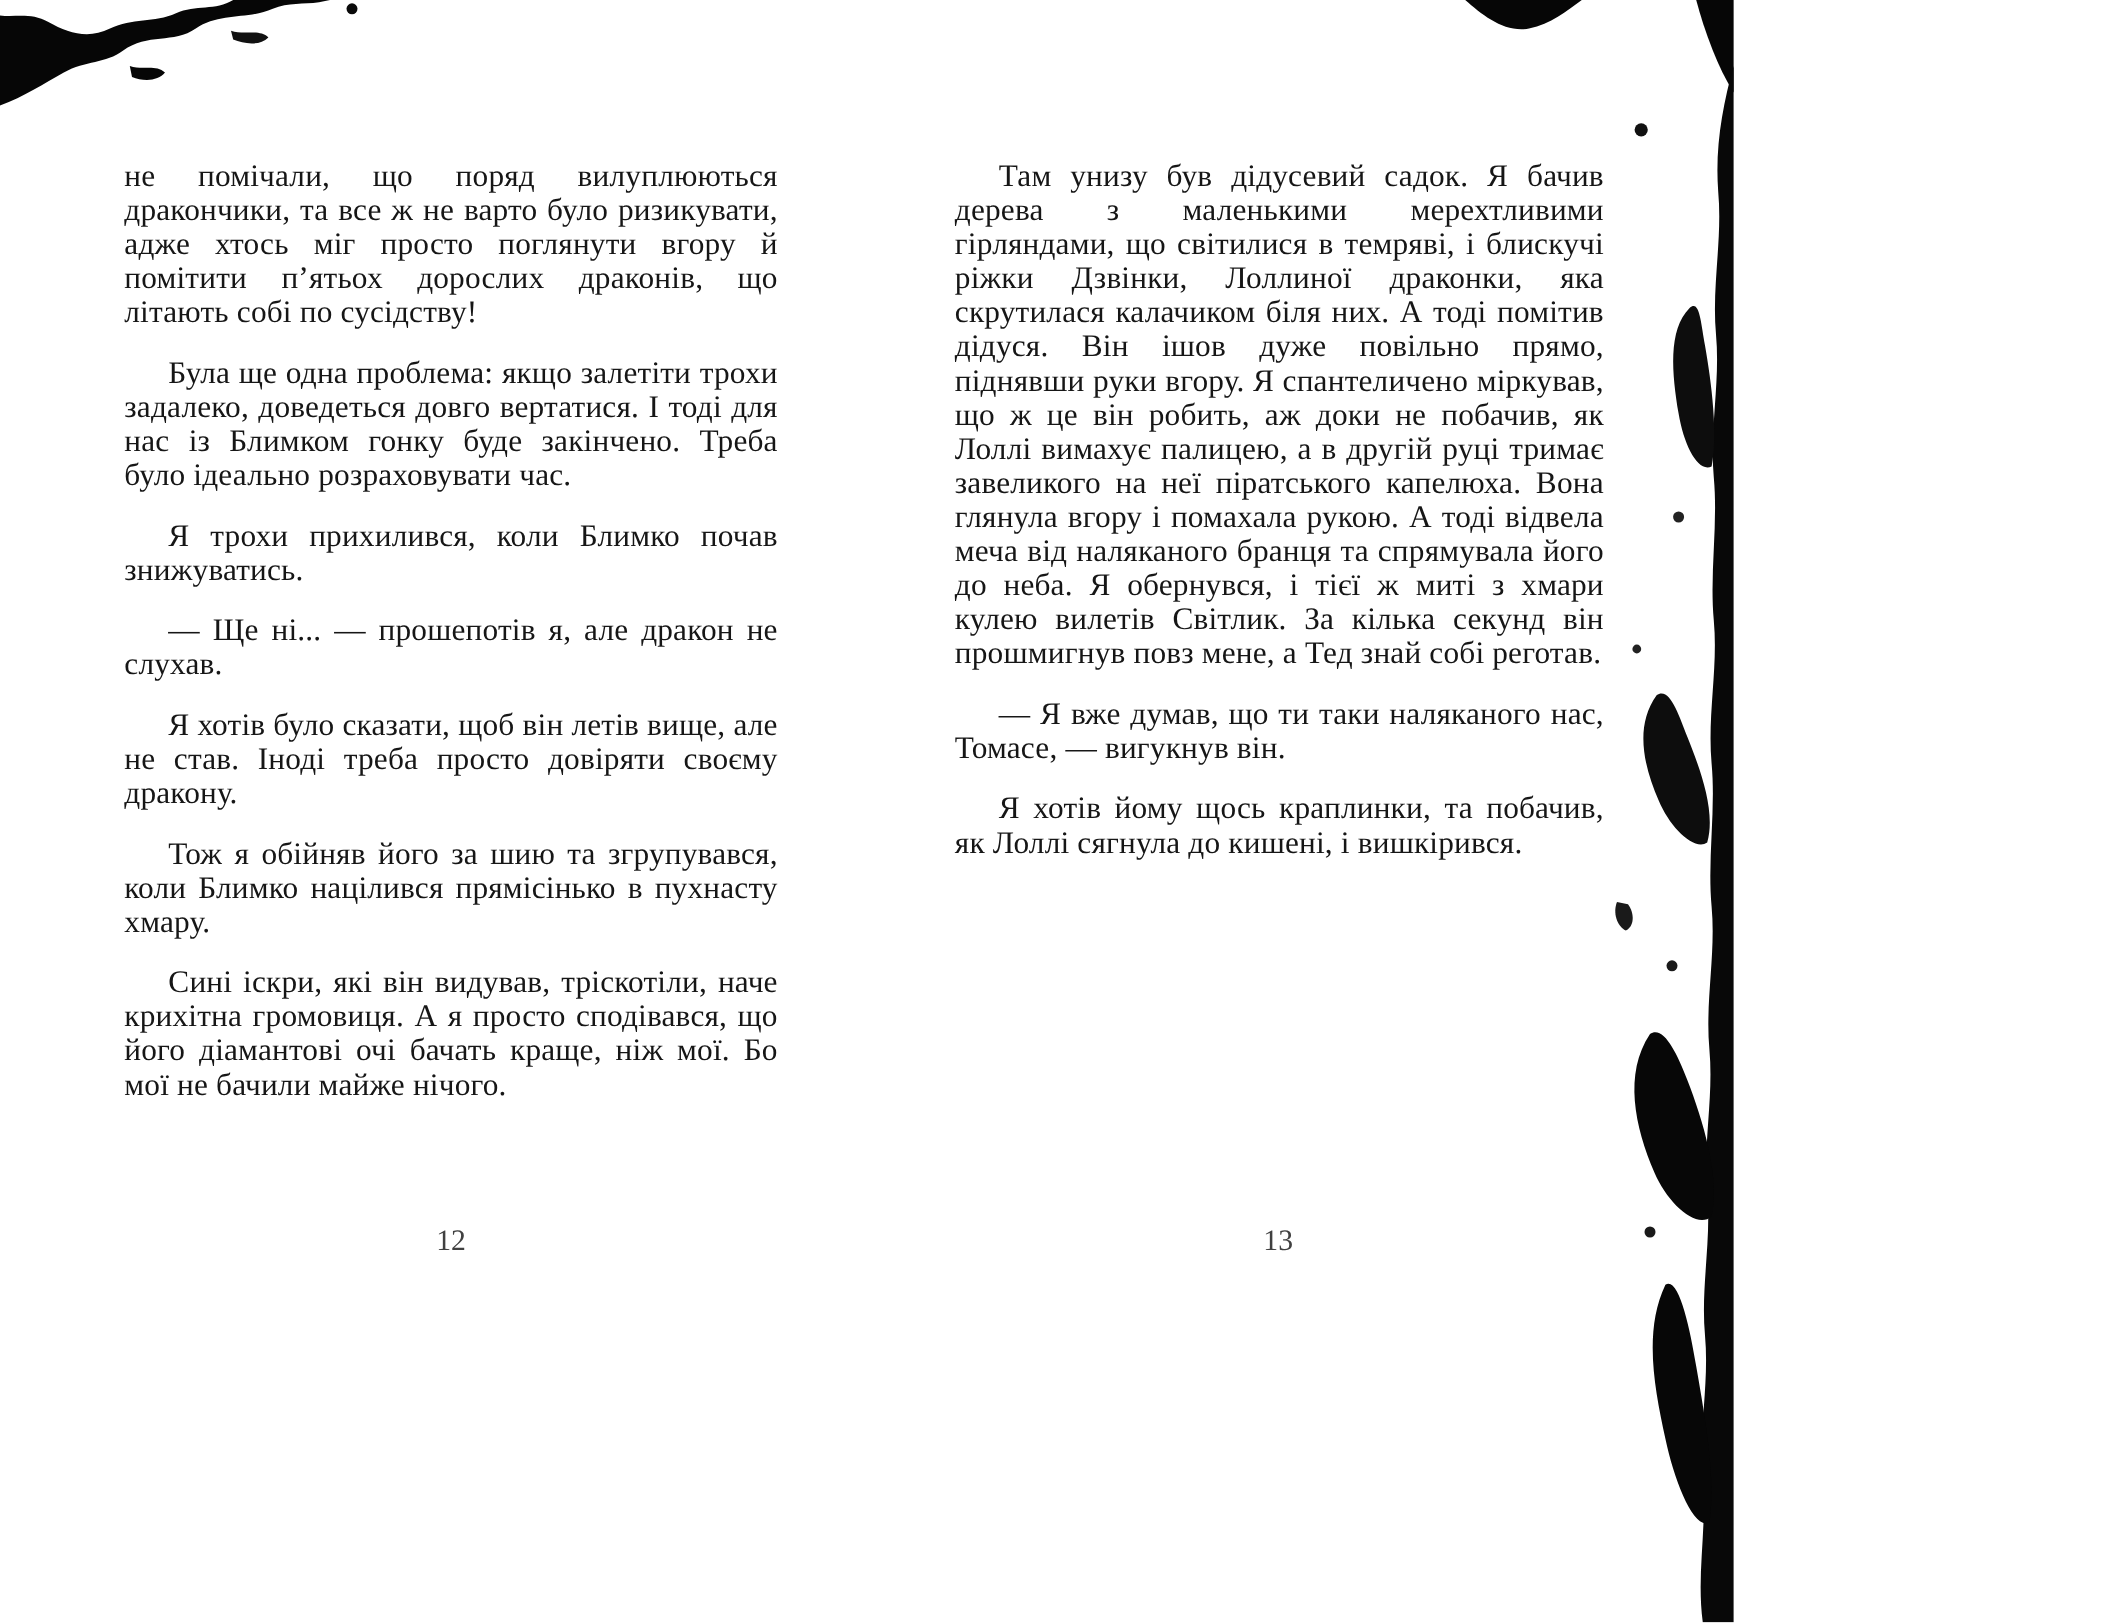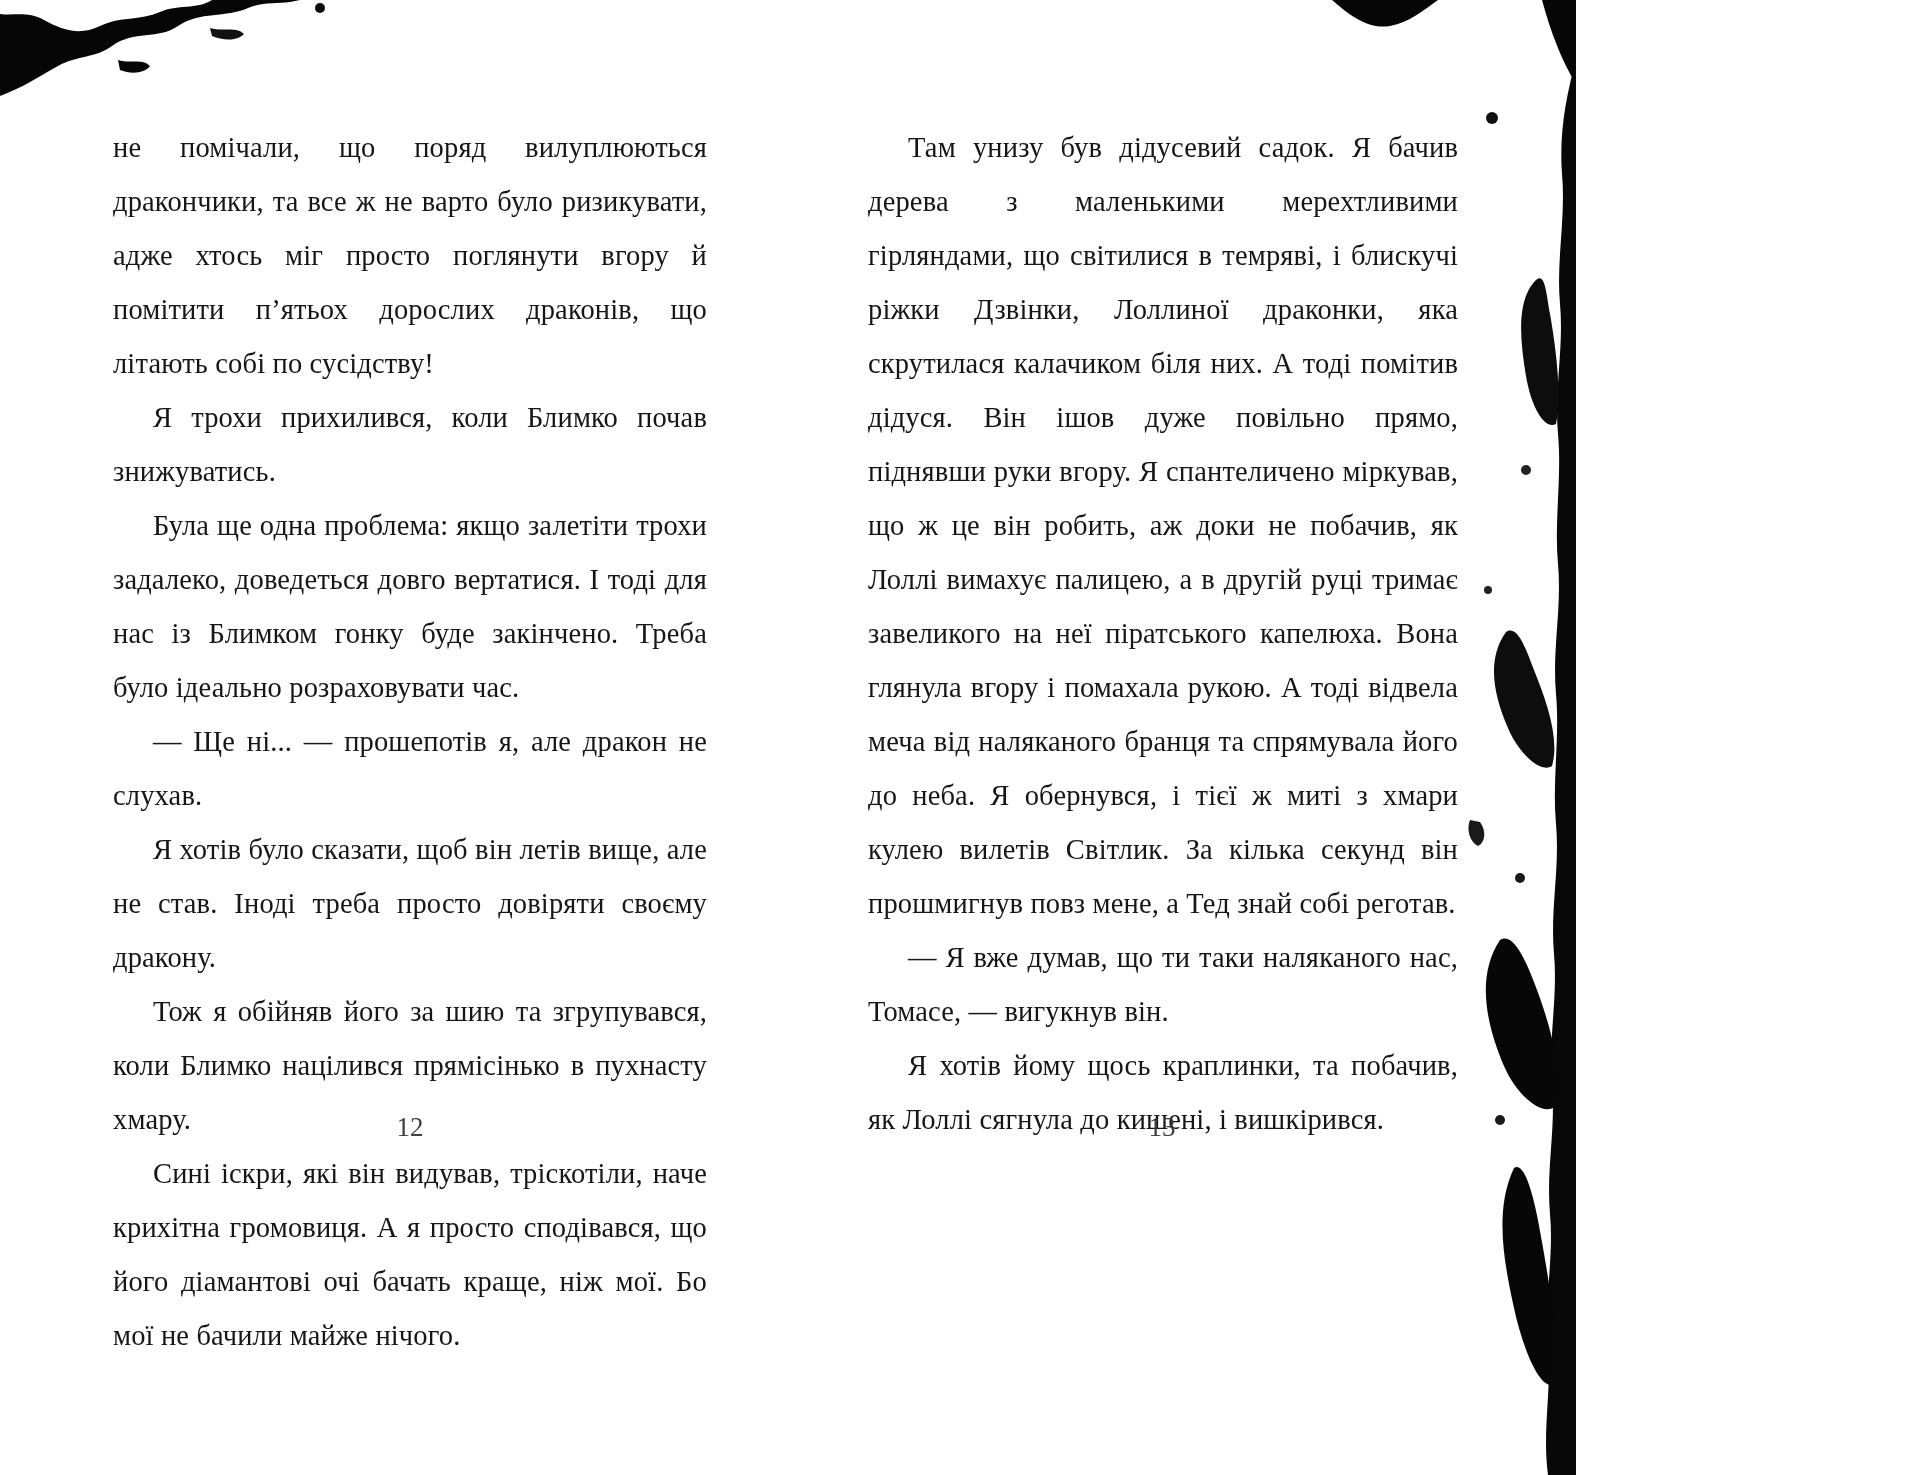--- a/index.html
+++ b/index.html
@@ -11,24 +11,25 @@
     background:#ffffff;
     overflow:hidden;
     font-family:"Liberation Serif","DejaVu Serif",serif;
     color:#161616;
   }
   .text-block { position:absolute; top:121px; }
   .text-block.left  { left:113px; width:594px; }
   .text-block.right { left:868px; width:590px; }
   p.para {
     font-size:28.5px;
-    line-height:54px;
+    line-height:31px;
     text-align:justify;
     text-indent:40px;
     letter-spacing:0.15px;
+    margin-top:24px;
   }
   p.para.no-indent { text-indent:0; }
   .pagenum {
     position:absolute;
     top:1112px;
     font-size:27px;
     text-align:center;
     color:#404040;
   }
   .pagenum.left  { left:113px; width:594px; }
@@ -69,22 +70,22 @@
       <circle cx="1492" cy="118" r="6" fill="#111111"></circle>
       <circle cx="1526" cy="470" r="5" fill="#222222"></circle>
       <circle cx="1488" cy="590" r="4" fill="#222222"></circle>
       <circle cx="1520" cy="878" r="5" fill="#1a1a1a"></circle>
       <circle cx="1500" cy="1120" r="5" fill="#1a1a1a"></circle>
     </g>
   </svg>
 
   <div class="text-block left">
     <p class="para no-indent">не помічали, що поряд вилуплюються дракончики, та все ж не варто було ризикувати, адже хтось міг просто поглянути вгору й помітити п’ятьох дорослих драконів, що літають собі по сусідству!</p>
+    <p class="para">Була ще одна проблема: якщо залетіти трохи задалеко, доведеться довго вертатися. І тоді для нас із Блимком гонку буде закінчено. Треба було ідеально розраховувати час.</p>
     <p class="para">Я трохи прихилився, коли Блимко почав знижуватись.</p>
-    <p class="para">Була ще одна проблема: якщо залетіти трохи задалеко, доведеться довго вертатися. І тоді для нас із Блимком гонку буде закінчено. Треба було ідеально розраховувати час.</p>
     <p class="para">— Ще ні... — прошепотів я, але дракон не слухав.</p>
     <p class="para">Я хотів було сказати, щоб він летів вище, але не став. Іноді треба просто довіряти своєму дракону.</p>
     <p class="para">Тож я обійняв його за шию та згрупувався, коли Блимко націлився прямісінько в пухнасту хмару.</p>
     <p class="para">Сині іскри, які він видував, тріскотіли, наче крихітна громовиця. А я просто сподівався, що його діамантові очі бачать краще, ніж мої. Бо мої не бачили майже нічого.</p>
   </div>
   <div class="pagenum left">12</div>
 
   <div class="text-block right">
     <p class="para">Там унизу був дідусевий садок. Я бачив дерева з маленькими мерехтливими гірляндами, що світилися в темряві, і блискучі ріжки Дзвінки, Лоллиної драконки, яка скрутилася калачиком біля них. А тоді помітив дідуся. Він ішов дуже повільно прямо, піднявши руки вгору. Я спантеличено міркував, що ж це він робить, аж доки не побачив, як Лоллі вимахує палицею, а в другій руці тримає завеликого на неї піратського капелюха. Вона глянула вгору і помахала рукою. А тоді відвела меча від наляканого бранця та спрямувала його до неба. Я обернувся, і тієї ж миті з хмари кулею вилетів Світлик. За кілька секунд він прошмигнув повз мене, а Тед знай собі реготав.</p>
     <p class="para">— Я вже думав, що ти таки наляканого нас, Томасе, — вигукнув він.</p>

